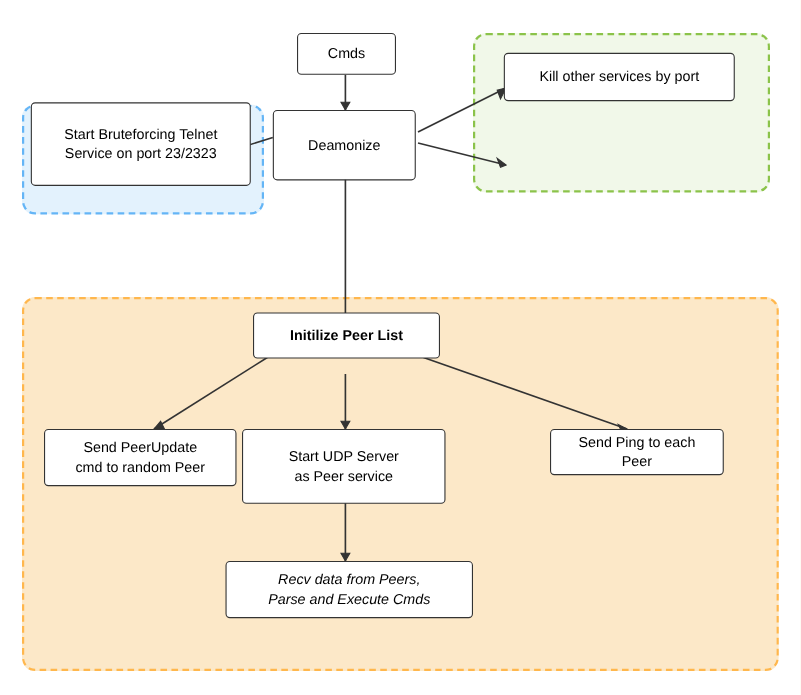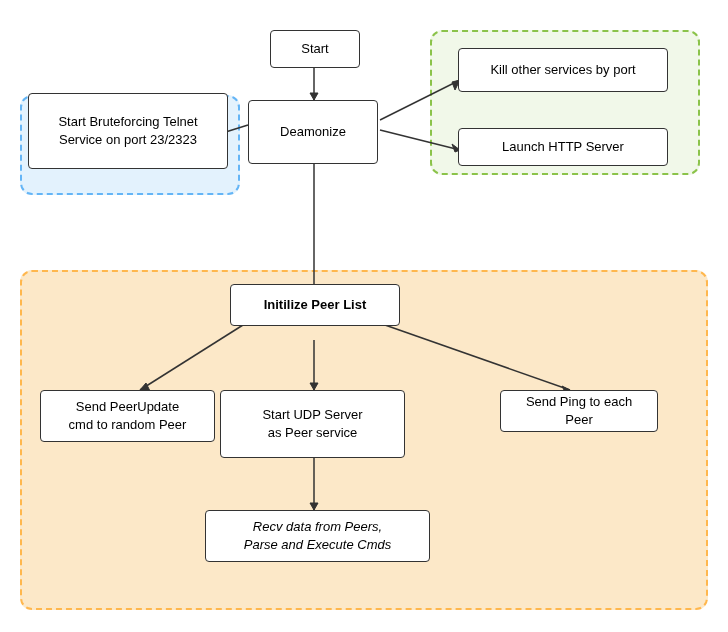--- a/index.html
+++ b/index.html
@@ -108,34 +108,31 @@
     <polygon points="314,390 310,383 318,383"></polygon>
 
     <line x1="385" y1="325" x2="570" y2="390"></line>
     <polygon points="570,390 562,386 566,394"></polygon>
 
     <line x1="314" y1="440" x2="314" y2="510"></line>
     <polygon points="314,510 310,503 318,503"></polygon>
   </svg>
 
   <div class="flow-box" style="left: 270px; top: 30px; width: 90px; height: 38px;">
-    <span>Start</span>
+    <span>Cmds</span>
   </div>
 
   <div class="flow-box" style="left: 248px; top: 100px; width: 130px; height: 64px;">
     <span>Deamonize</span>
   </div>
 
   <div class="flow-box" style="left: 458px; top: 48px; width: 210px; height: 44px;">
     <span>Kill other services by port</span>
   </div>
 
-  <div class="flow-box" style="left: 458px; top: 128px; width: 210px; height: 38px;">
-    <span>Launch HTTP Server</span>
-  </div>
 
   <div class="flow-box" style="left: 28px; top: 93px; width: 200px; height: 76px;">
     <span style="white-space: pre-line;">Start Bruteforcing Telnet
 Service on port 23/2323</span>
   </div>
 
   <div class="flow-box" style="left: 230px; top: 284px; width: 170px; height: 42px; font-weight: bold;">
     <span>Initilize Peer List</span>
   </div>
 

